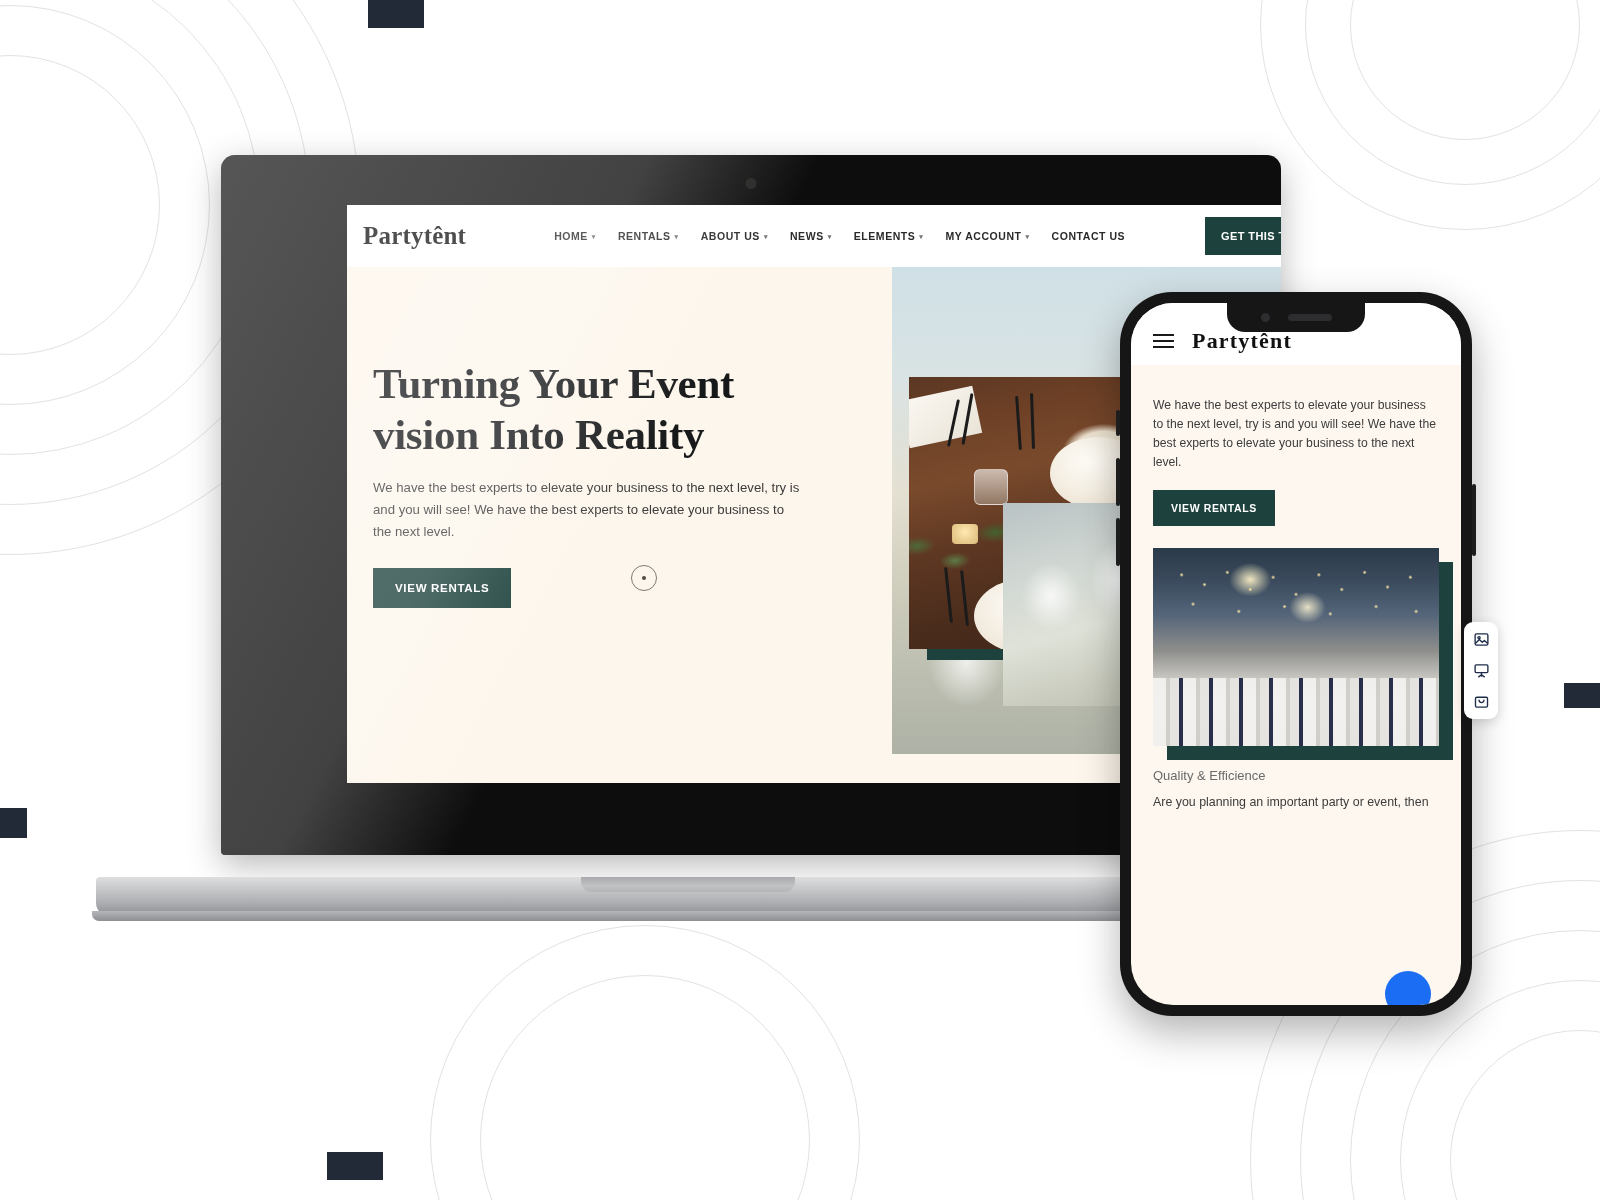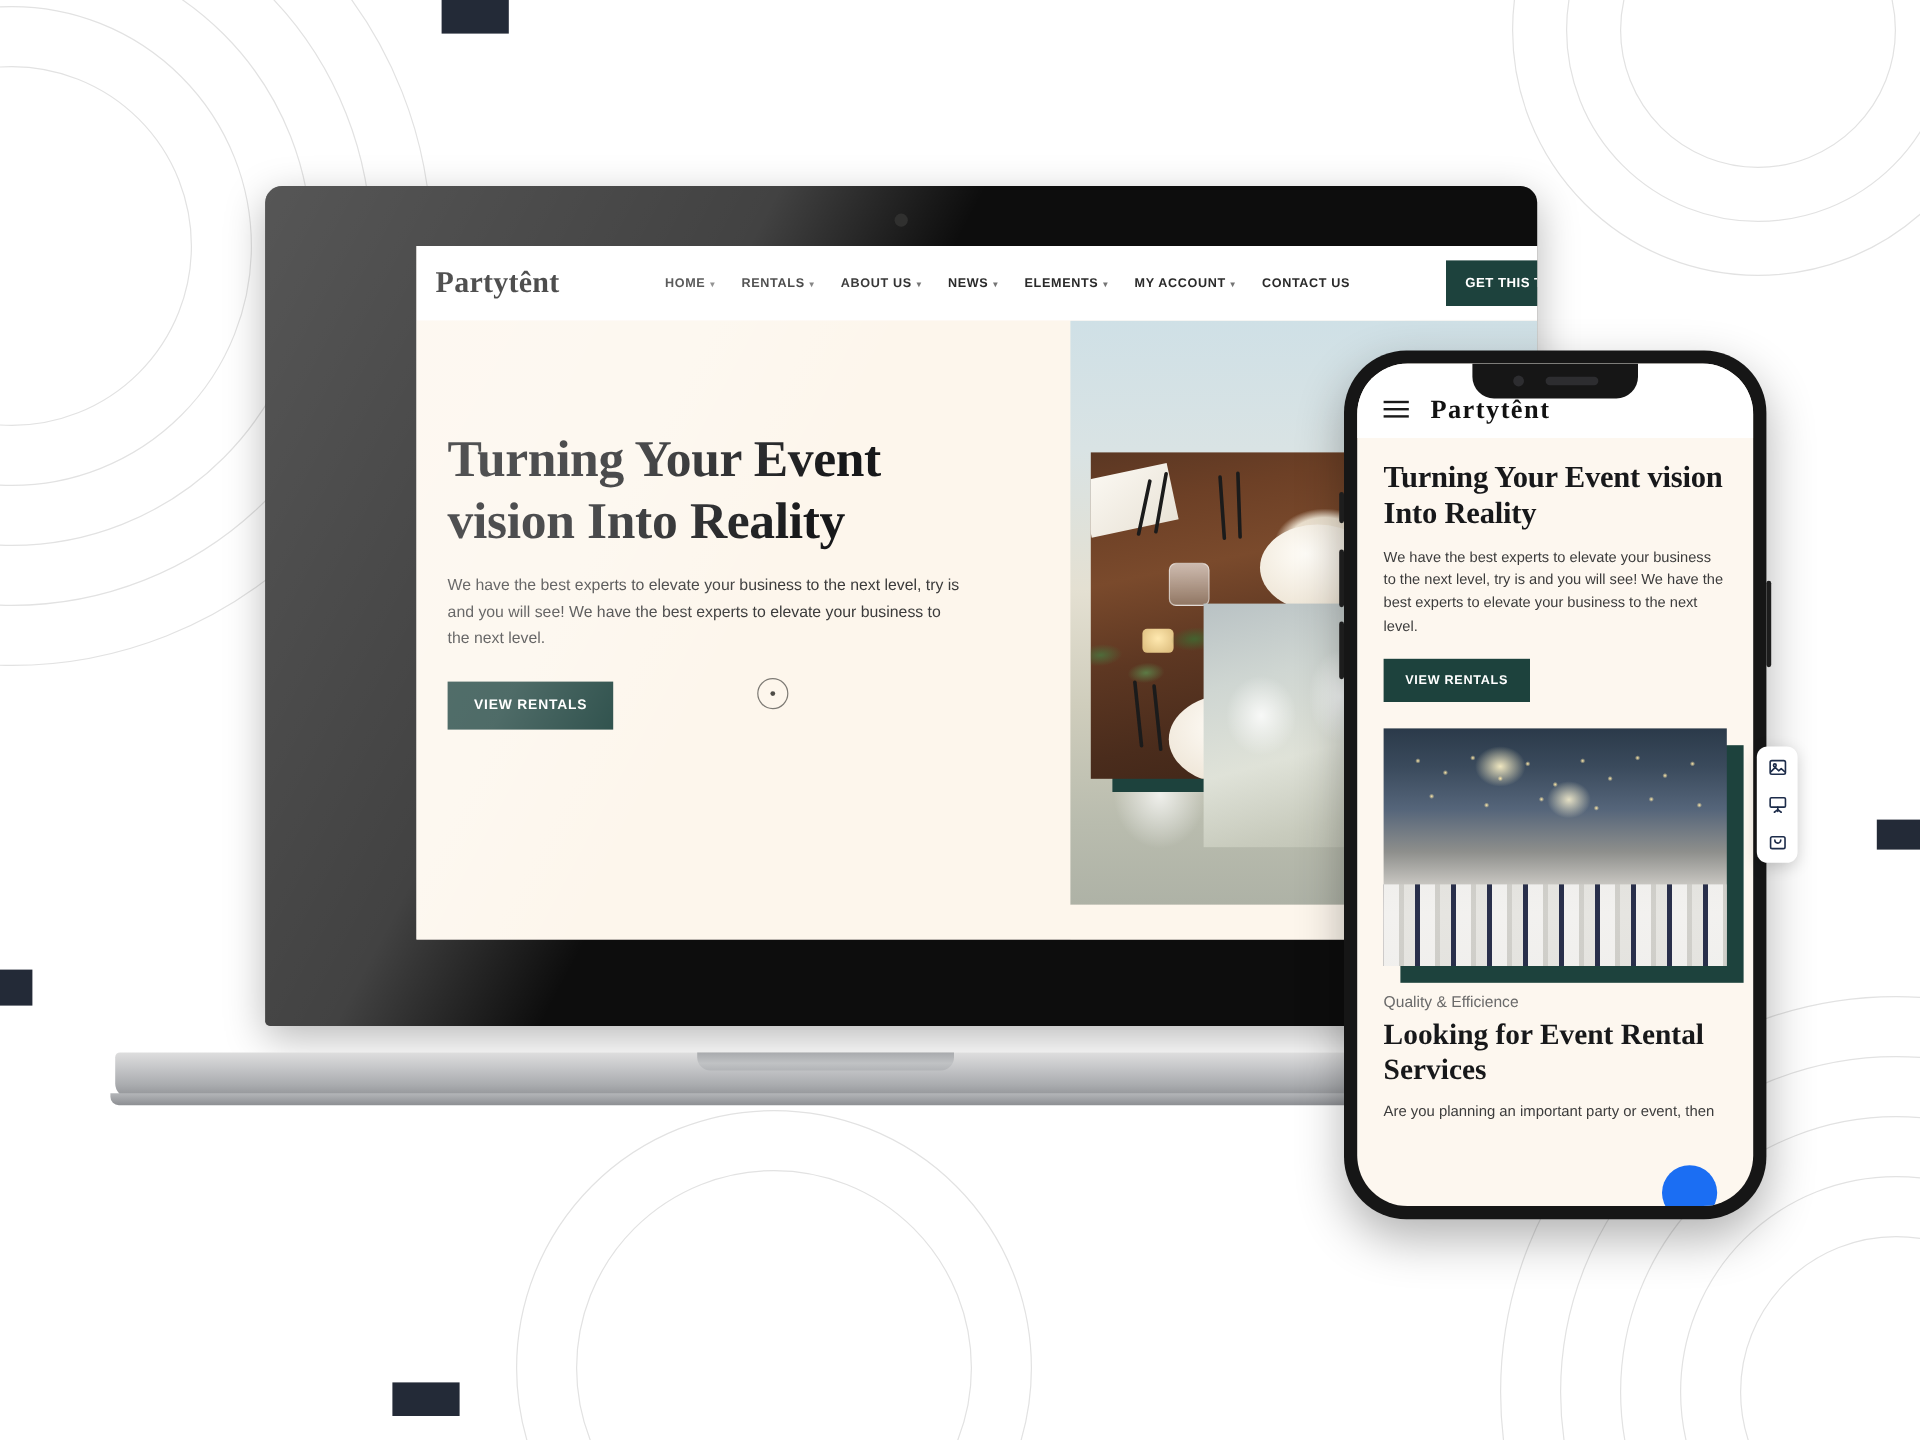--- a/index.html
+++ b/index.html
@@ -474,35 +474,33 @@
     <div class="m-header">
       <div class="burger">
         <span></span>
           <span></span>
           <span></span>
       </div>
       <div class="m-brand">Partytênt</div>
     </div>
 
     <div class="m-body">
-      <h1 class="m-title">Turning Your Event vision Into Reality</h1>
       <p class="m-para">We have the best experts to elevate your business to the next level, try is and you will see! We have the best experts to elevate your business to the next level.</p>
       <div class="m-btn">VIEW RENTALS</div>
 
       <div class="m-photo-wrap">
         <div class="m-photo-accent"></div>
         <div class="m-photo">
           <div class="lights"></div>
           <div class="chairs"></div>
         </div>
       </div>
     </div>
 
     <div class="m-sub">Quality &amp; Efficience</div>
-    <h2 class="m-h2">Looking for Event Rental Services</h2>
     <p class="m-tail">Are you planning an important party or event, then</p>
 
     <div class="m-blue-dot"></div>
   </div>
 
   <div class="side-widget">
     <div class="wicon">
       <svg viewBox="0 0 24 24" fill="none" stroke="#1d2c4a" stroke-width="1.9" stroke-linecap="round" stroke-linejoin="round">
         <rect x="3" y="4" width="18" height="16" rx="2"></rect>
         <circle cx="8.5" cy="9.5" r="1.6"></circle>

